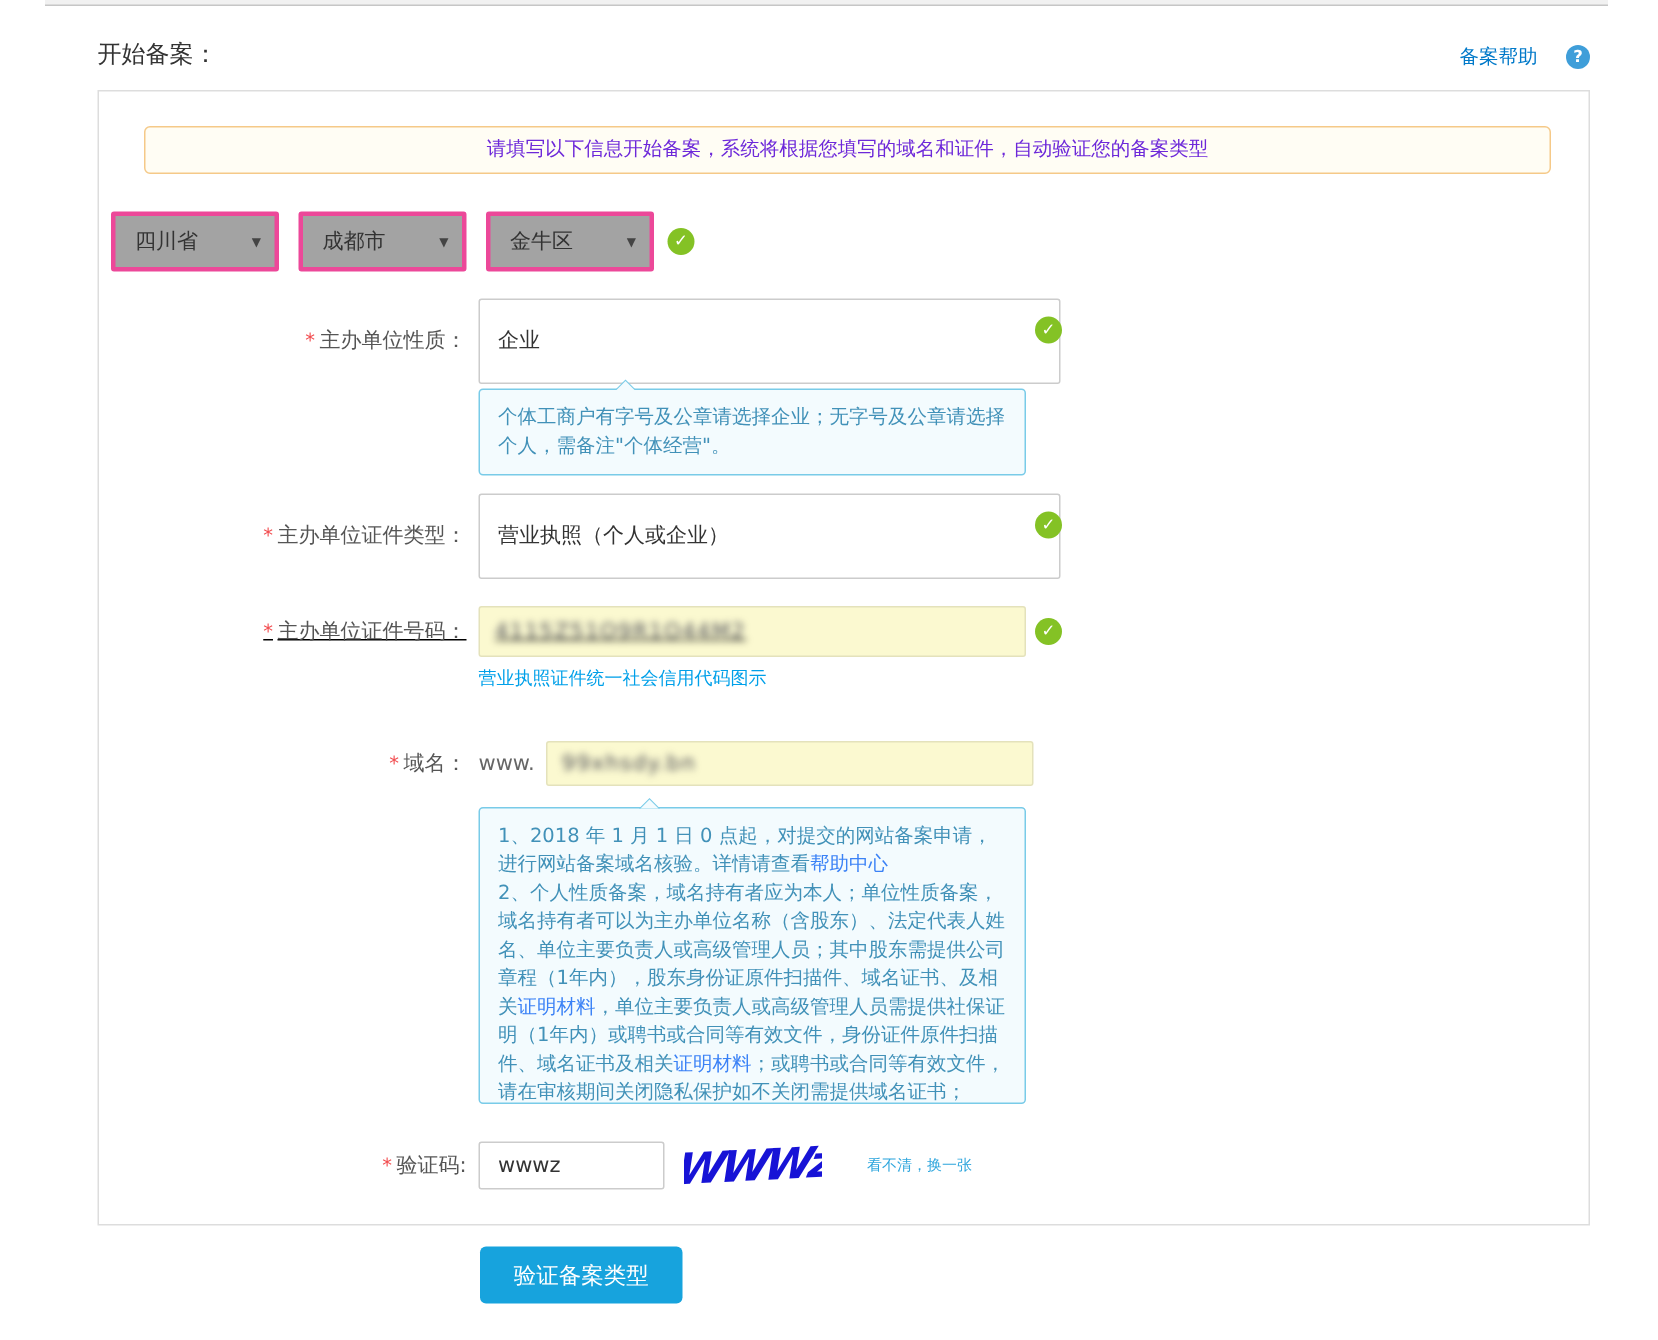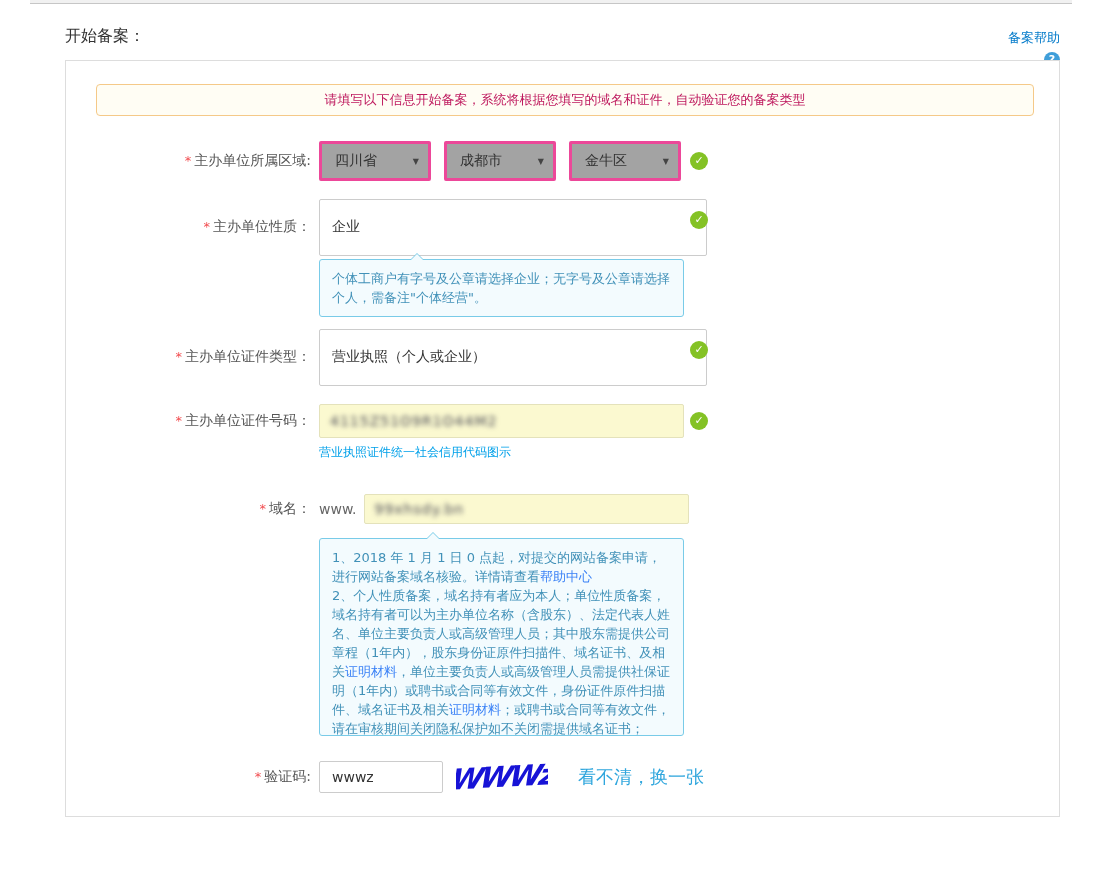--- a/index.html
+++ b/index.html
@@ -4,31 +4,31 @@
 <style>
   * { margin:0; padding:0; box-sizing:border-box; }
   body { background:#fff; font-family:"DejaVu Sans","Liberation Sans",sans-serif; }
   .canvas { position:relative; width:1105px; height:893px; background:#fff; overflow:hidden; }
 
   .top-strip { position:absolute; left:30px; top:0; width:1042px; height:4px;
                background:#f1f1f1; border-bottom:1px solid #c6c6c6; }
 
   .page-title { position:absolute; left:65px; top:26px; font-size:16px; color:#333; font-weight:normal; }
 
-  .help-link { position:absolute; top:29px; right:45px; display:flex; align-items:flex-end; gap:5px;
-               font-size:13px; color:#0079c9; cursor:pointer;flex-direction:column; }
+  .help-link { position:absolute; top:29px; right:45px; display:flex; align-items:center; gap:19px;
+               font-size:13px; color:#0079c9; cursor:pointer; }
   .q-icon { display:inline-block; width:16px; height:16px; border-radius:50%; background:#3f9ed9;
             color:#fff; font-size:11px; font-weight:bold; text-align:center; line-height:16px; }
 
   .panel { position:absolute; left:65px; top:60px; width:995px; height:757px;
            background:#fff; border:1px solid #ddd; }
 
   .notice { position:absolute; left:30px; top:23px; width:938px; height:32px;
             border:1px solid #f5c988; border-radius:4px; background:#fffdf4;
-            color:#be185d; font-size:13px; text-align:center; line-height:30px;
+            color:#6d28d9; font-size:13px; text-align:center; line-height:30px;
             overflow:hidden; white-space:nowrap; }
 
   .row { position:absolute; left:0; display:flex; align-items:center; }
   .lbl { width:245px; text-align:right; font-size:14px; color:#555; flex:none; }
   .req { color:#f24d50; margin-right:3px; font-size:13px; }
   .fields { margin-left:8px; display:flex; align-items:center; position:relative; }
 
   .select-box { width:112px; height:40px; border:3px solid #ec4899; border-radius:2px; background:#a3a3a3;
                 display:flex; align-items:center; justify-content:space-between;
                 padding:0 9px 0 13px; margin-right:13px; font-size:14px; color:#333; cursor:pointer; }
@@ -60,21 +60,21 @@
 
   .cyan-link { font-size:12px; color:#00a0e9; text-decoration:none; cursor:pointer; }
   .cert-sample-link { position:absolute; left:253px; top:383px; }
 
   .www-prefix { font-size:14px; color:#666; margin-right:7px; }
 
   .captcha-img { width:92px; height:36px; margin-left:13px; display:flex; align-items:center;
                  justify-content:center; overflow:hidden; cursor:pointer; }
   .captcha-text { color:#1713d6; font-weight:bold; font-style:italic; font-size:29px;
                   letter-spacing:-3px; transform:skewX(-14deg) rotate(-3deg); }
-  .refresh-link { margin-left:30px; font-size:18px; color:#2fa6dd; text-decoration:none; cursor:pointer; }
+  .refresh-link { margin-left:30px; font-size:10px; color:#2fa6dd; text-decoration:none; cursor:pointer; }
 
   .submit-btn { position:absolute; left:320px; top:831px; width:135px; height:38px;
                 background:#17a3dd; border:none; border-radius:4px; color:#fff; font-size:15px;
                 cursor:pointer; font-family:"DejaVu Sans","Liberation Sans",sans-serif; }
 </style>
 </head>
 <body>
 
 <div class="canvas">
 
@@ -85,23 +85,20 @@
   <div class="help-link">
     <span>备案帮助</span>
     <span class="q-icon">?</span>
   </div>
 
   <div class="panel">
 
     <div class="notice">请填写以下信息开始备案，系统将根据您填写的域名和证件，自动验证您的备案类型</div>
 
     <div class="row" style="top:80px; height:40px;">
-      <div class="lbl">
-        <span class="req">*</span><span>主办单位所属区域:</span>
-      </div>
       <div class="fields">
         <div class="select-box">
           <span>四川省</span>
           <span class="caret">▼</span>
         </div>
         <div class="select-box">
           <span>成都市</span>
           <span class="caret">▼</span>
         </div>
         <div class="select-box">
@@ -129,21 +126,21 @@
     <div class="row" style="top:275px; height:42px;">
       <div class="lbl">
         <span class="req">*</span><span>主办单位证件类型：</span>
       </div>
       <div class="fields">
         <input class="txt-input w-wide" value="营业执照（个人或企业）" style="">
         <span class="check" style="left:371px; top:12px;">✓</span>
       </div>
     </div>
 
-    <div class="row" style="top:343px; height:34px;">
+    <div class="row" style="top:343px; height:34px;text-decoration:underline;">
       <div class="lbl">
         <span class="req">*</span><span>主办单位证件号码：</span>
       </div>
       <div class="fields">
         <div class="yellow-box yb-num">
           <span class="redacted">4115Z51O9R1O44M2</span>
         </div>
         <span class="check" style="left:371px; top:8px;">✓</span>
       </div>
     </div>
@@ -175,14 +172,15 @@
         <input class="txt-input cap-input" value="wwwz" style="">
         <div class="captcha-img">
           <span class="captcha-text">WWWz</span>
         </div>
         <a class="refresh-link">看不清，换一张</a>
       </div>
     </div>
 
   </div>
 
+  <button class="submit-btn">验证备案类型</button>
 
 </div>
 
 </body></html>

